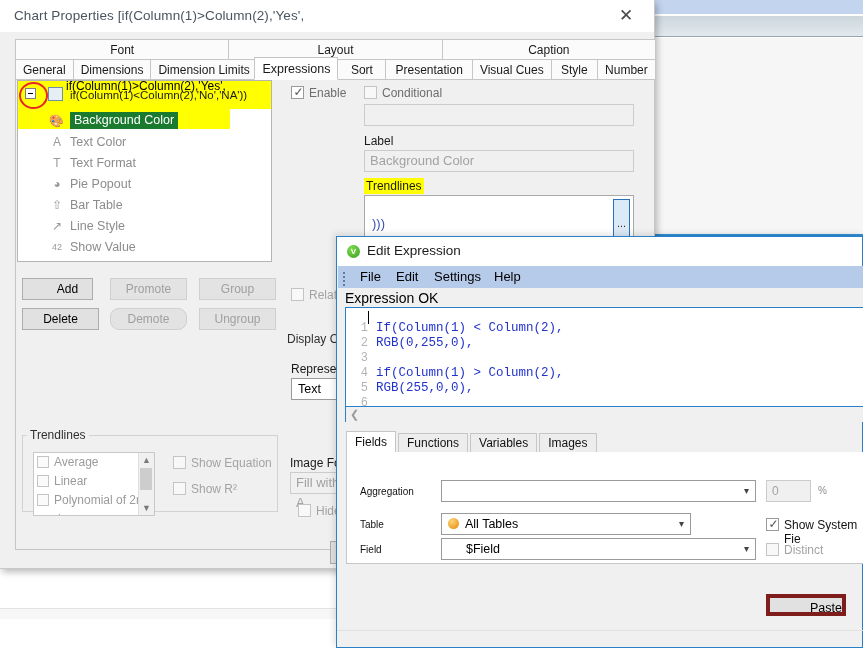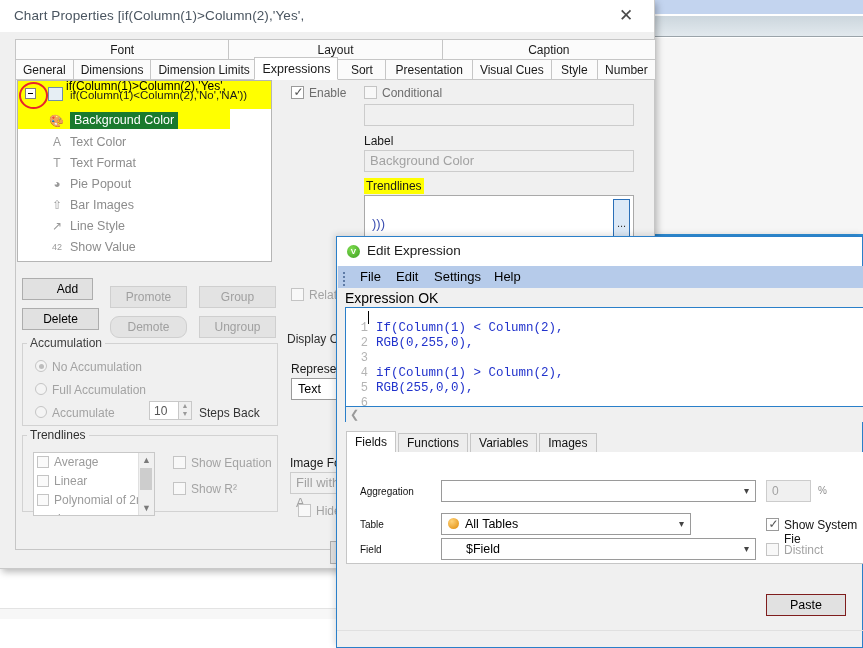--- a/index.html
+++ b/index.html
@@ -57,21 +57,21 @@
   .tree-row{position:relative;height:21px;display:flex;align-items:center;padding-left:30px;}
   .tree-row .ico{width:18px;height:16px;margin-right:4px;position:relative;flex:none;text-align:center;
      font-size:12px;line-height:16px;color:#9a9a9a;}
   .tree-row .lbl{font-size:12.5px;color:#8c8c8c;white-space:nowrap;}
   .tree-row.selected .lbl{color:#ffffff;background:#1a7a2e;padding:1px 4px 2px 4px;}
   .root-text{position:absolute;left:48px;top:-1px;font-size:12px;color:#000;line-height:13px;white-space:nowrap;}
 
   
   .btn{position:absolute;height:22px;border:1px solid #adadad;background:#e1e1e1;font-size:12px;
      text-align:center;line-height:20px;color:#000;box-sizing:border-box;}
-  .btn.dis{color:#a0a0a0;background:#e3e3e3;border-color:#cfcfcf;margin-top:8px;}
+  .btn.dis{color:#a0a0a0;background:#e3e3e3;border-color:#cfcfcf;}
 
   fieldset.grp{position:absolute;border:1px solid #d2d2d2;padding:0;margin:0;}
   fieldset.grp > legend{font-size:12px;color:#303030;padding:0 3px;margin-left:4px;}
   fieldset.grp.dis > legend{color:#404040;}
 
   .radio{position:absolute;font-size:12px;color:#a3a3a3;padding-left:17px;line-height:14px;}
   .radio:before{content:"";position:absolute;left:0;top:0px;width:12px;height:12px;border:1px solid #c4c4c4;
      border-radius:50%;background:#f4f4f4;box-sizing:border-box;}
   .radio.on:after{content:"";position:absolute;left:3.5px;top:3.5px;width:5px;height:5px;border-radius:50%;background:#bdbdbd;}
 
@@ -142,22 +142,22 @@
   #ee-tabs{position:absolute;left:9px;top:196px;width:518px;height:20px;display:flex;}
   #ee-tabs .t{border:1px solid #c6c6c6;background:#ededed;font-size:12px;line-height:18px;padding:0 8px;
      box-sizing:border-box;margin-right:2px;color:#111;}
   #ee-tabs .t.active{background:#fff;border-bottom-color:#fff;height:22px;line-height:20px;margin-top:-2px;position:relative;}
   #ee-panel{position:absolute;left:9px;top:215px;width:518px;height:112px;background:#fff;
      border:1px solid #c6c6c6;border-top:none;box-sizing:border-box;}
 
   .fl{position:absolute;font-size:10px;color:#111;}
   .dot{display:inline-block;width:11px;height:11px;border-radius:50%;vertical-align:-1px;
      background:radial-gradient(circle at 35% 30%,#ffd37a,#e08a07);margin-right:6px;}
-  #paste-btn{position:absolute;left:766px;top:594px;width:80px;height:22px;border:1px solid #7f1d1d;
-     background:#e1e1e1;font-size:12.5px;text-align:center;line-height:20px;box-sizing:border-box;}
+  #paste-btn{position:absolute;left:766px;top:594px;width:80px;height:22px;border:4px solid #7f1d1d;
+     background:#e1e1e1;font-size:12.5px;text-align:right;line-height:20px;box-sizing:border-box;}
   #ee-bottomline{position:absolute;left:337px;top:630px;width:526px;height:1px;background:#e0e0e0;}
 </style>
 </head>
 <body>
 
 <div id="bg-window">
   <div id="bg-titlebar"></div>
   <div id="bg-ribbon"></div>
   <div id="bg-canvas"></div>
   <div id="bg-strip"></div>
@@ -214,51 +214,39 @@
       <div class="tree-row">
         <div class="ico">T</div>
         <div class="lbl">Text Format</div>
       </div>
       <div class="tree-row">
         <div class="ico">◕</div>
         <div class="lbl">Pie Popout</div>
       </div>
       <div class="tree-row">
         <div class="ico">⇧</div>
-        <div class="lbl">Bar Images</div>
+        <div class="lbl">Bar Table</div>
       </div>
       <div class="tree-row">
         <div class="ico">↗</div>
         <div class="lbl">Line Style</div>
       </div>
       <div class="tree-row">
         <div class="ico" style="font-size:9px;">42</div>
         <div class="lbl">Show Value</div>
       </div>
     </div>
 
     <div class="btn" style="left:6px;top:198px;width:71px;padding-left:20px;">Add</div>
     <div class="btn dis" style="left:94px;top:198px;width:77px;">Promote</div>
     <div class="btn dis" style="left:183px;top:198px;width:77px;">Group</div>
     <div class="btn" style="left:6px;top:228px;width:77px;">Delete</div>
     <div class="btn dis" style="left:94px;top:228px;width:77px;border-radius:9px;">Demote</div>
     <div class="btn dis" style="left:183px;top:228px;width:77px;">Ungroup</div>
 
-    <fieldset class="grp dis" style="left:6px;top:256px;width:254px;height:88px;">
-      <legend>Accumulation</legend>
-      <div class="radio on" style="left:12px;top:10px;">No Accumulation</div>
-      <div class="radio" style="left:12px;top:33px;">Full Accumulation</div>
-      <div class="radio" style="left:12px;top:56px;">Accumulate</div>
-      <div class="spin" style="left:126px;top:51px;">10</div>
-      <div class="spinbtns" style="left:156px;top:51px;">
-        <span>▲</span>
-        <span>▼</span>
-      </div>
-      <div style="position:absolute;left:176px;top:56px;font-size:12px;color:#333;">Steps Back</div>
-    </fieldset>
 
     <fieldset class="grp" style="left:6px;top:348px;width:254px;height:82px;">
       <legend>Trendlines</legend>
       <div class="listbox" style="left:10px;top:10px;width:120px;height:62px;">
         <div class="lb-item">Average</div>
         <div class="lb-item">Linear</div>
         <div class="lb-item">Polynomial of 2nd d</div>
         <div class="lb-scroll">
           <div class="arr">▲</div>
           <div class="thumb"></div>

